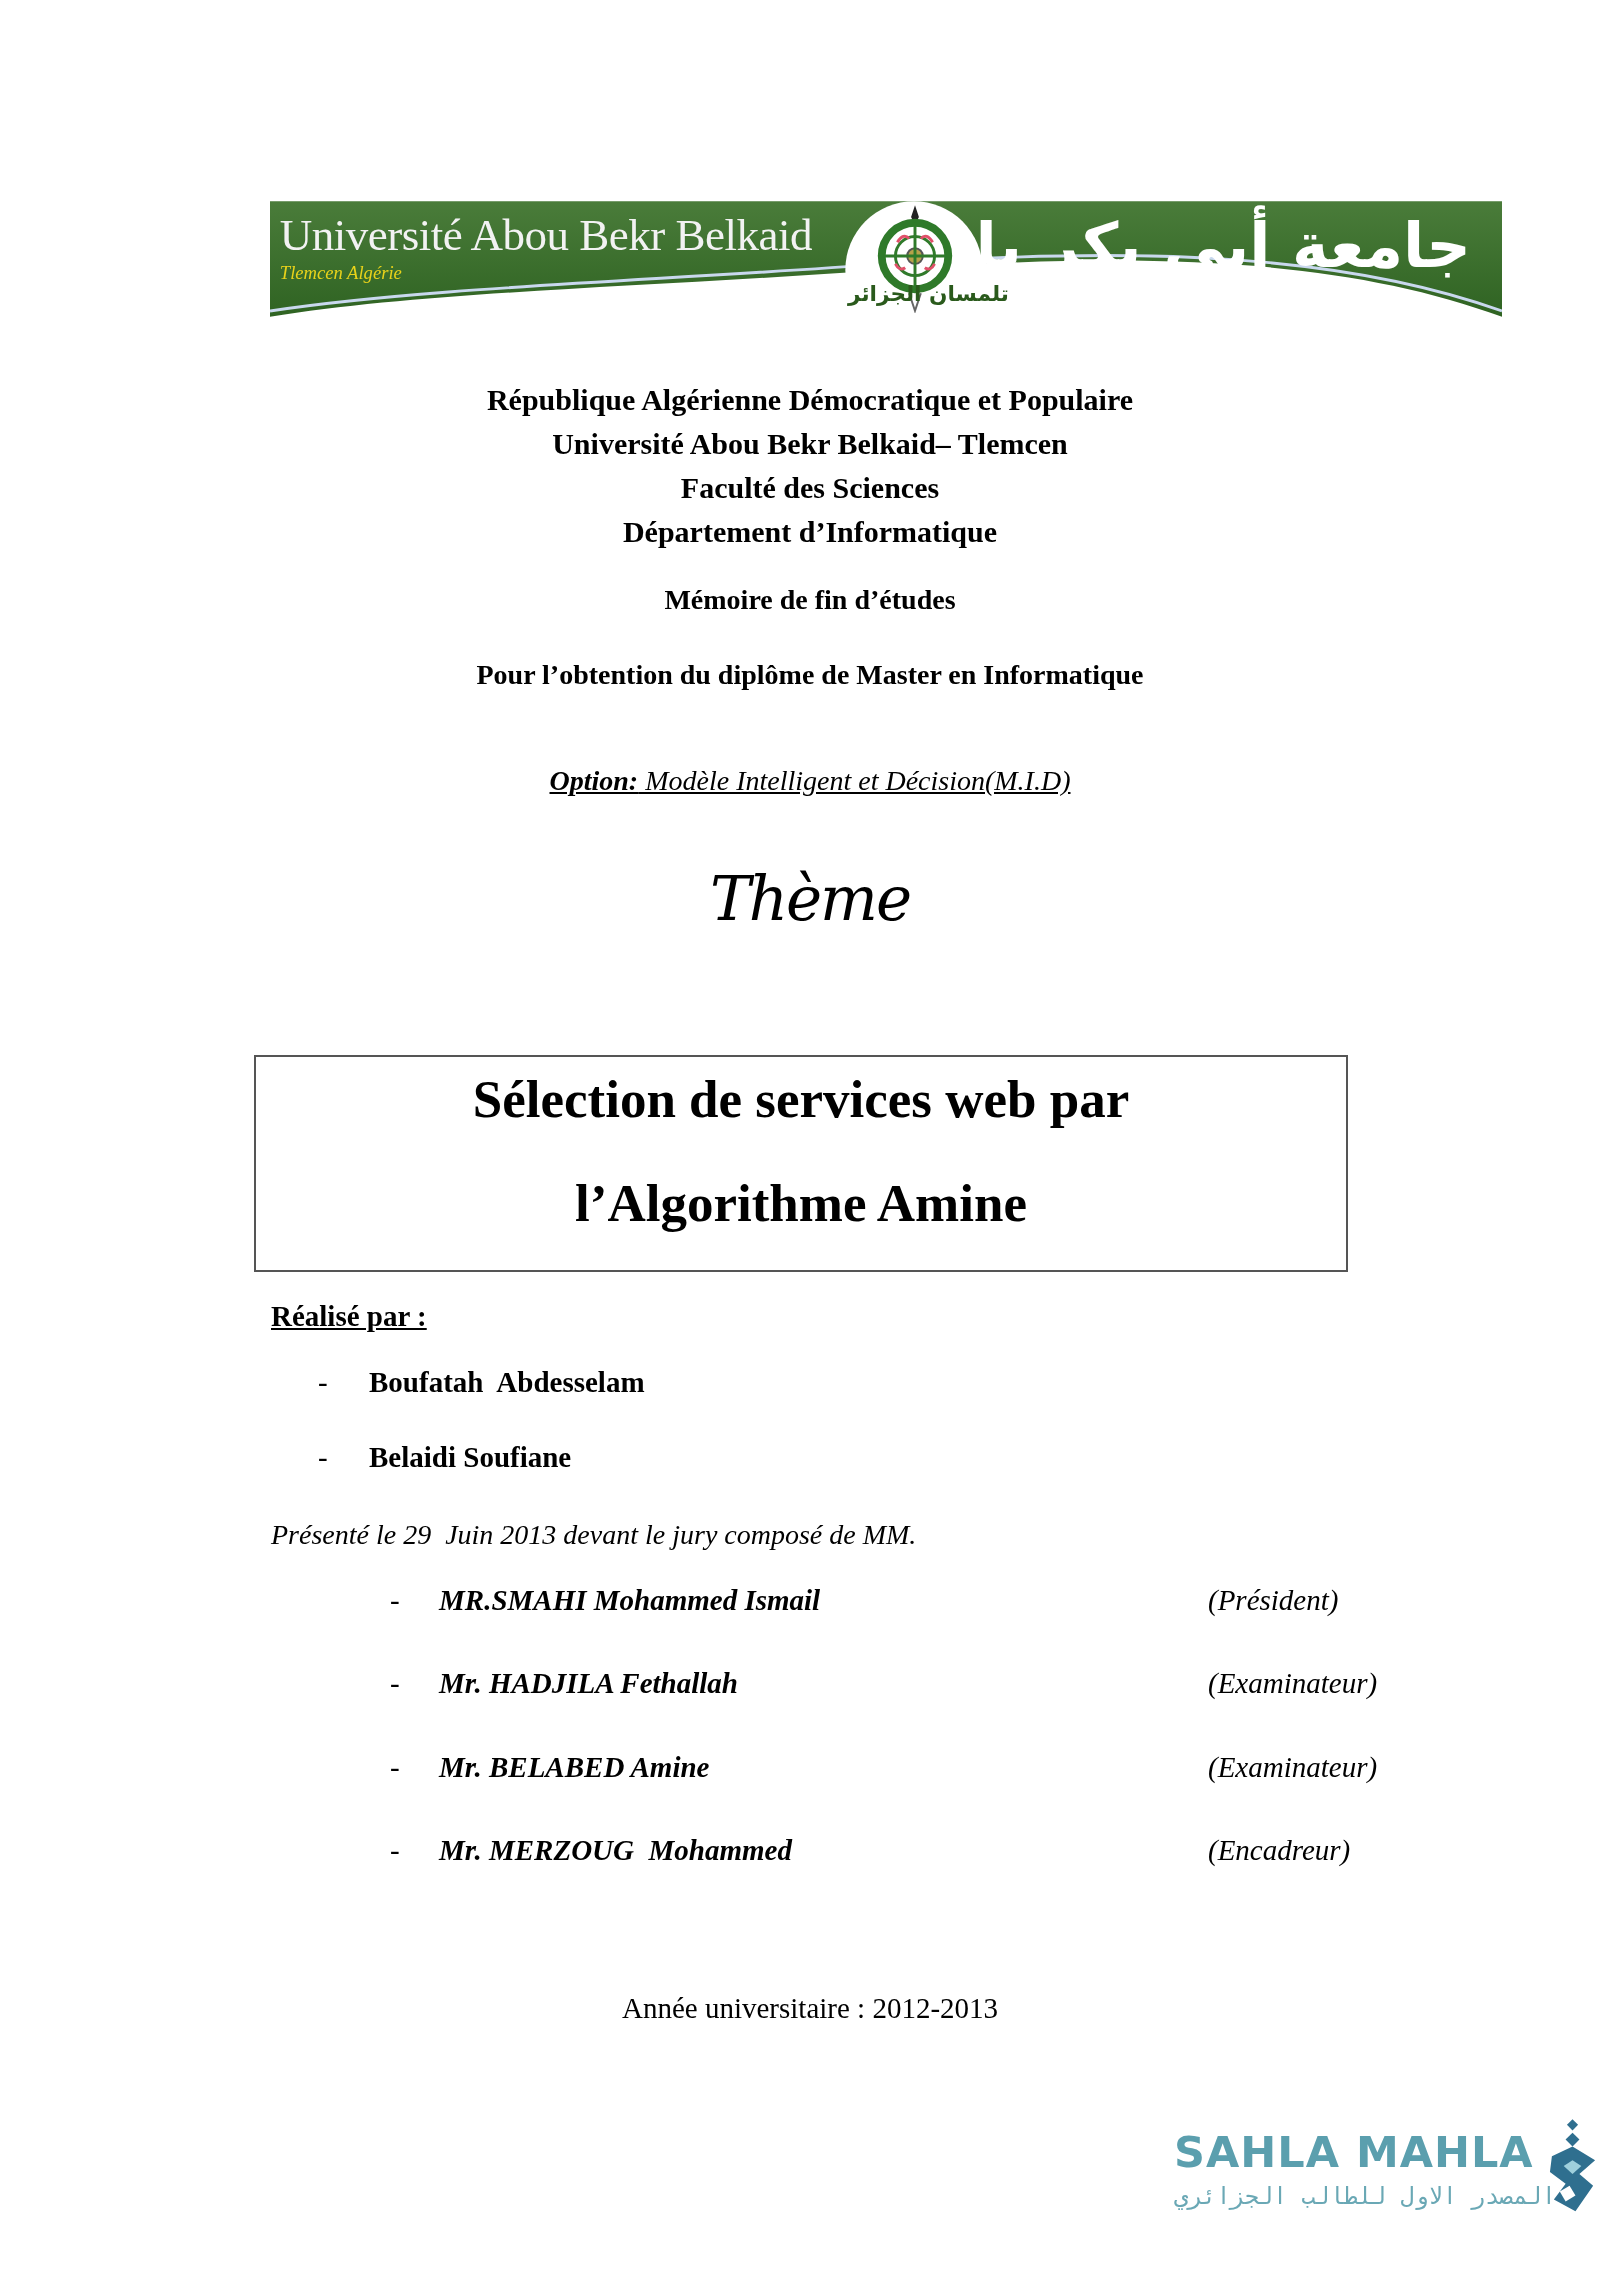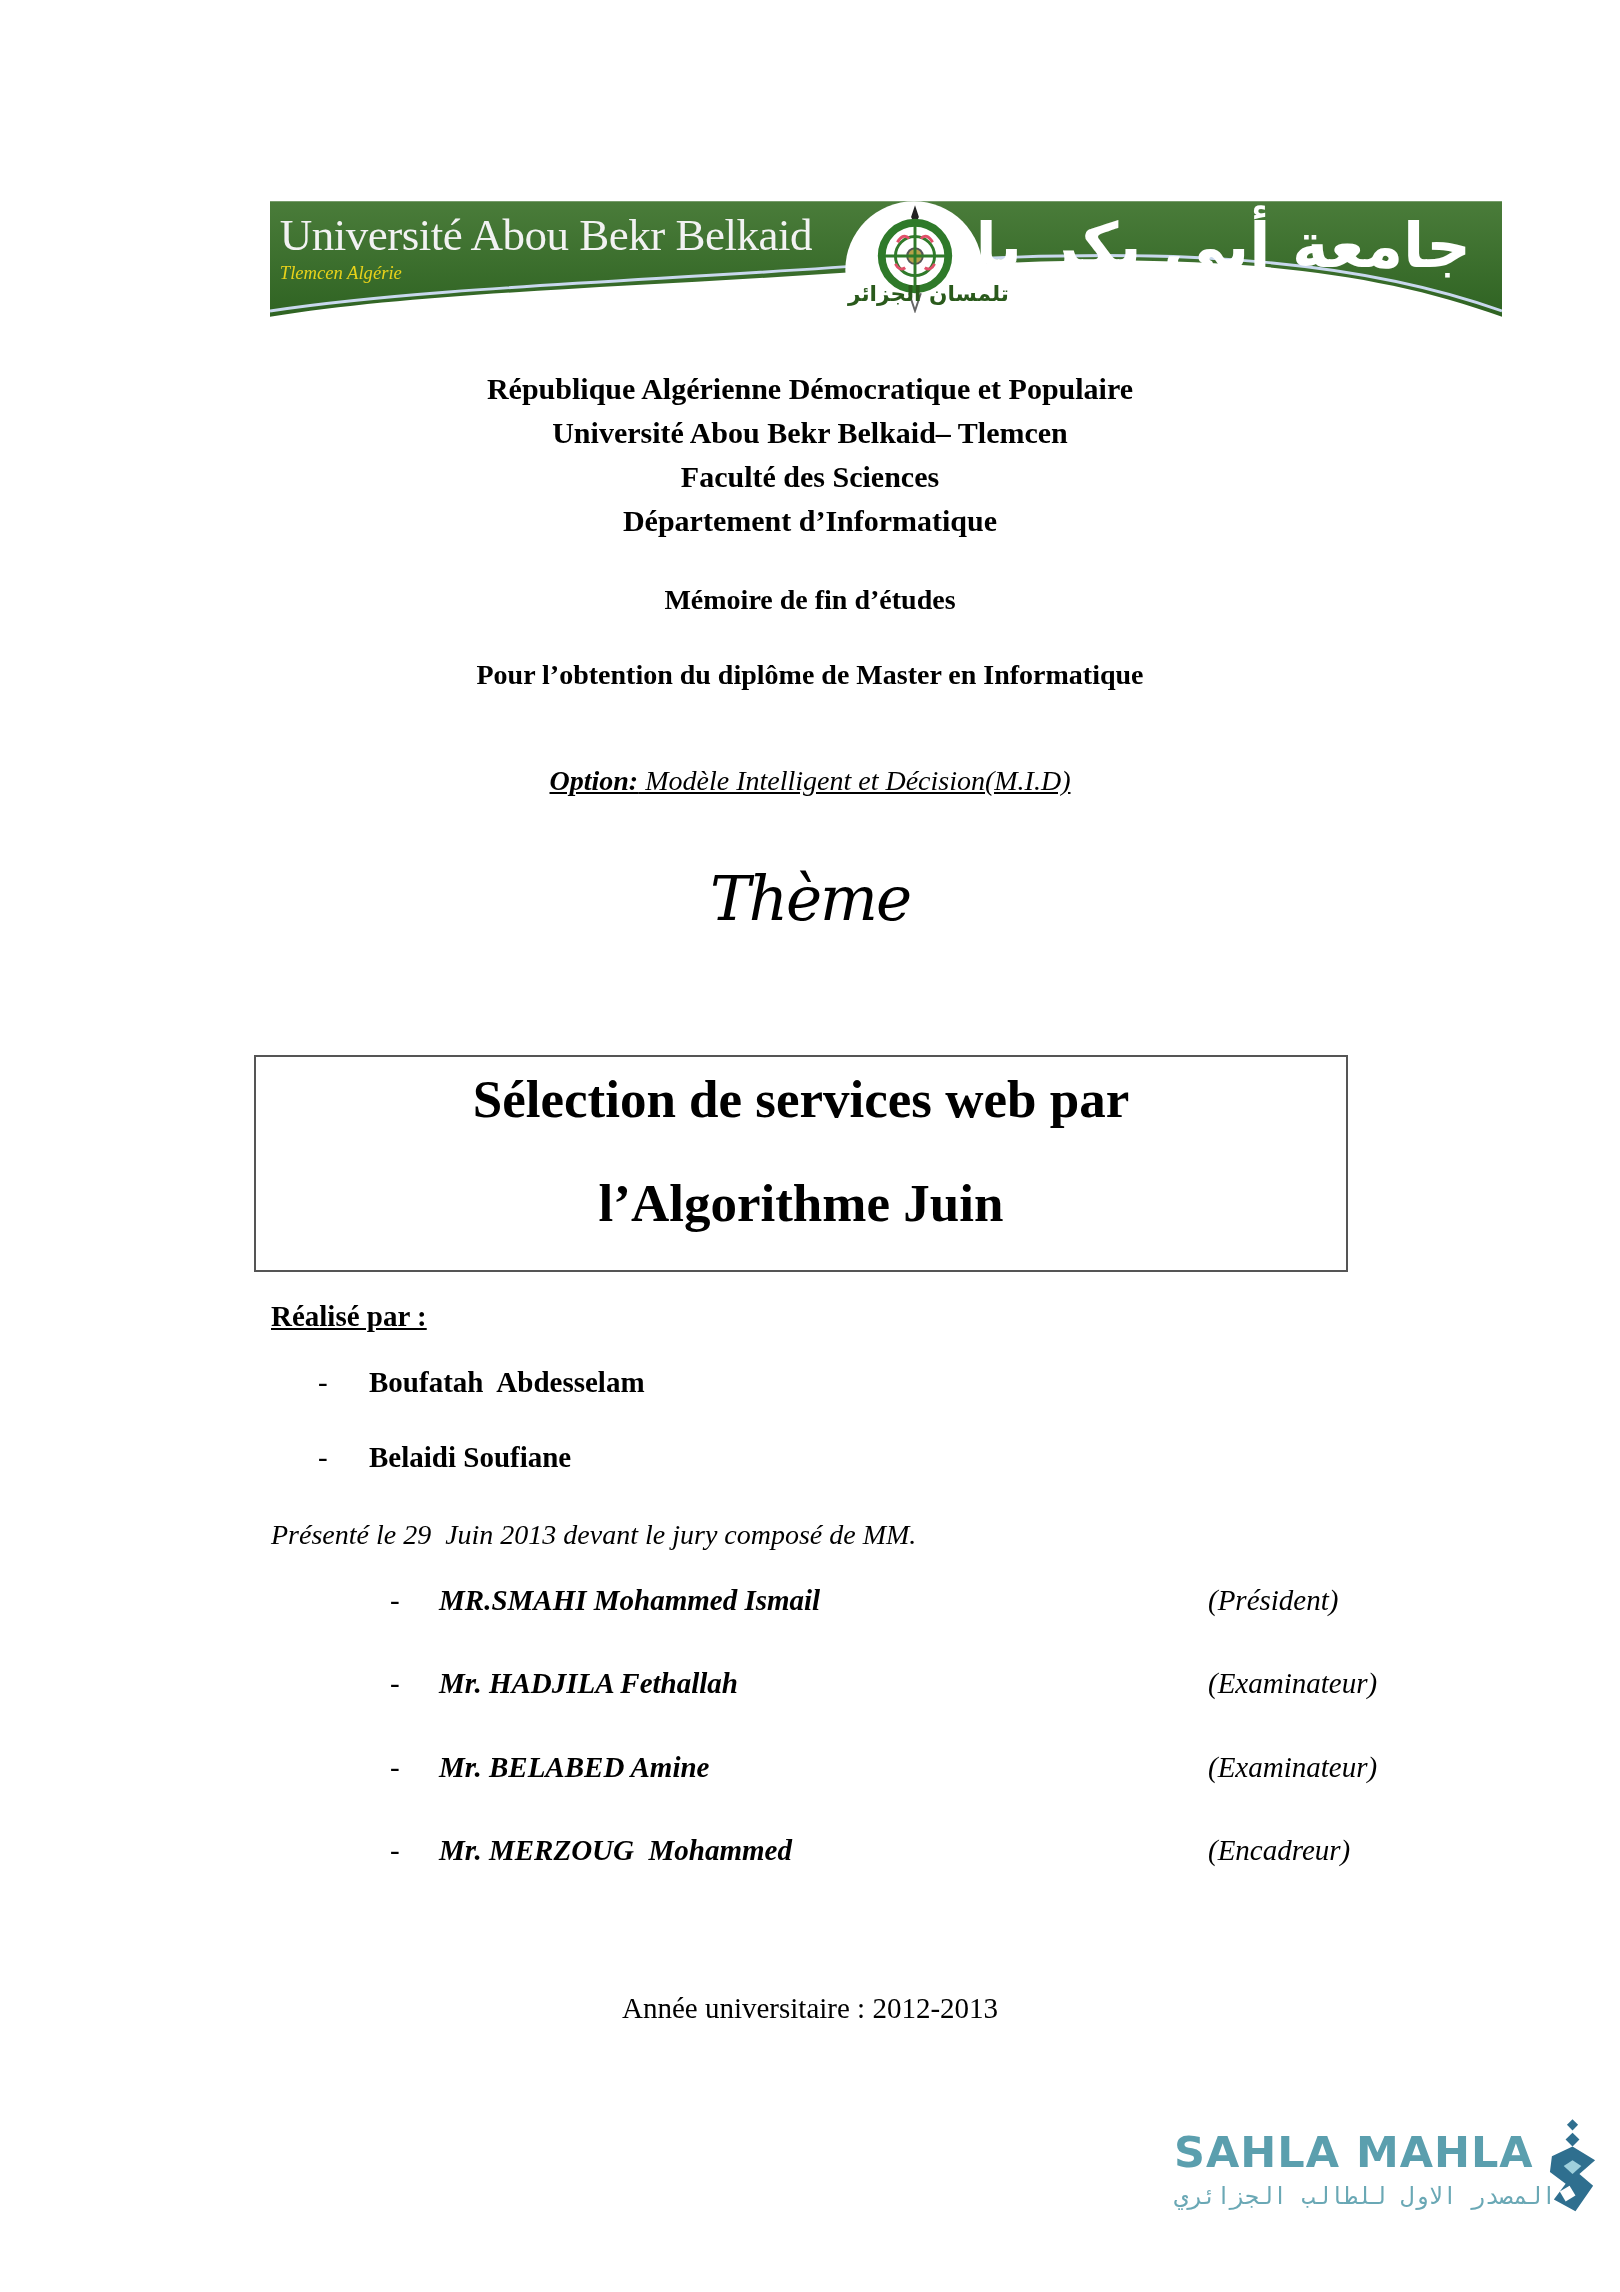--- a/index.html
+++ b/index.html
@@ -73,36 +73,36 @@
     <circle cx="46" cy="54" r="20" fill="none" stroke="#2f7a2a" stroke-width="3"></circle>
     <path d="M28,40 Q34,30 40,36 M64,40 Q58,30 52,36 M26,62 Q30,70 36,66 M66,62 Q62,70 56,66" stroke="#e0506a" stroke-width="3" fill="none"></path>
     <circle cx="46" cy="54" r="8" fill="#b8a24a" stroke="#555" stroke-width="2"></circle>
     <line x1="46" y1="20" x2="46" y2="88" stroke="#2f7a2a" stroke-width="3"></line>
     <line x1="14" y1="54" x2="78" y2="54" stroke="#2f7a2a" stroke-width="3"></line>
     <path d="M40,92 L46,110 L52,92" fill="none" stroke="#666" stroke-width="2"></path>
   </svg>
   <span class="abs banner-ar-sub">تلمسان  الجزائر</span>
 </div>
 
-<div class="abs center inst" style="top:367px;">
+<div class="abs center inst" style="top:378px;">
   <div>République  Algérienne Démocratique  et Populaire</div>
   <div>Université Abou Bekr Belkaid– Tlemcen</div>
   <div>Faculté des Sciences</div>
   <div>Département d’Informatique</div>
 </div>
 
 <div class="abs center mem" style="top:584px;">Mémoire de fin d’études</div>
 <div class="abs center mem" style="top:659px;">Pour l’obtention du diplôme de Master en Informatique</div>
 <div class="abs center opt" style="top:765px;text-decoration:underline;"><b>Option:</b><span> Modèle Intelligent et Décision(M.I.D)</span></div>
 
 <div class="abs center theme" style="top:863px;">Thème</div>
 
 <div class="abs title-box">
   <div class="abs title-line" style="top:11.8px;">Sélection de services web par</div>
-  <div class="abs title-line" style="top:116px;">l’Algorithme  Juin</div>
+  <div class="abs title-line" style="top:116px;">l’Algorithme  Amine</div>
 </div>
 
 <div class="abs label-realise">Réalisé par :</div>
 <div class="abs author" style="top:1366px;"><span class="dash">-</span><span>Boufatah  Abdesselam</span></div>
 <div class="abs author" style="top:1441px;"><span class="dash">-</span><span>Belaidi Soufiane</span></div>
 
 <div class="abs presented">Présenté le 29  Juin 2013 devant le jury composé de MM.</div>
 
 <div class="abs jury-row" style="top:1584px;">
   <span class="dash">-</span>

